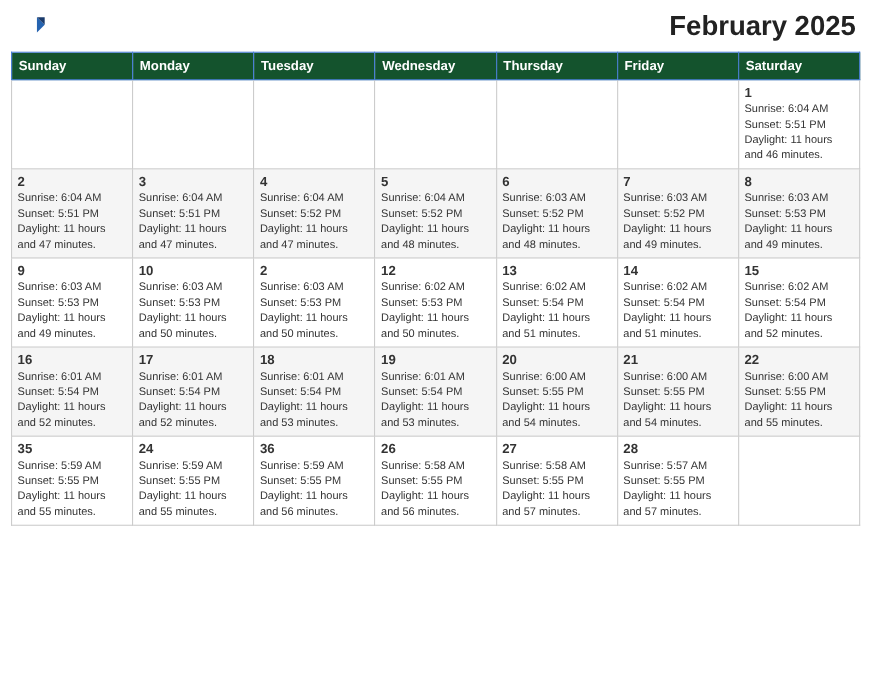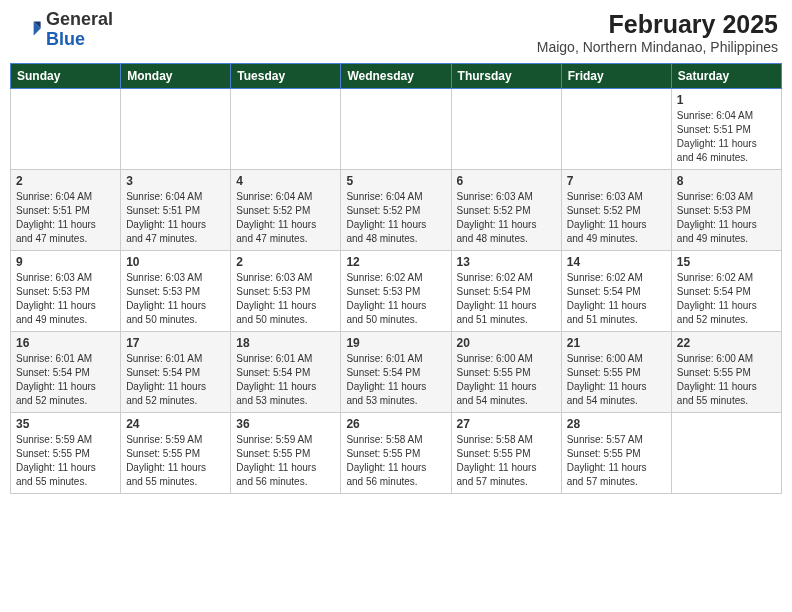--- a/index.html
+++ b/index.html
@@ -93,28 +93,23 @@
   </style>
 </head>
 <body>
 
 <div class="header">
   <div class="logo">
     <svg class="logo-icon" viewBox="0 0 40 40">
       <polygon points="28,8 38,18 28,28" fill="#2563b0"></polygon>
       <polygon points="28,8 38,8 38,18" fill="#1a3a6b"></polygon>
     </svg>
-    <div class="logo-text">
-      <span class="logo-general">General</span><br>
-      <span class="logo-blue">Blue</span>
-    </div>
   </div>
   <div class="title-block">
     <div class="month-title">February 2025</div>
-    <div class="location">Maigo, Northern Mindanao, Philippines</div>
   </div>
 </div>
 
 <table class="calendar">
   <thead>
     <tr>
     <th>Sunday</th>
         <th>Monday</th>
         <th>Tuesday</th>
         <th>Wednesday</th>

